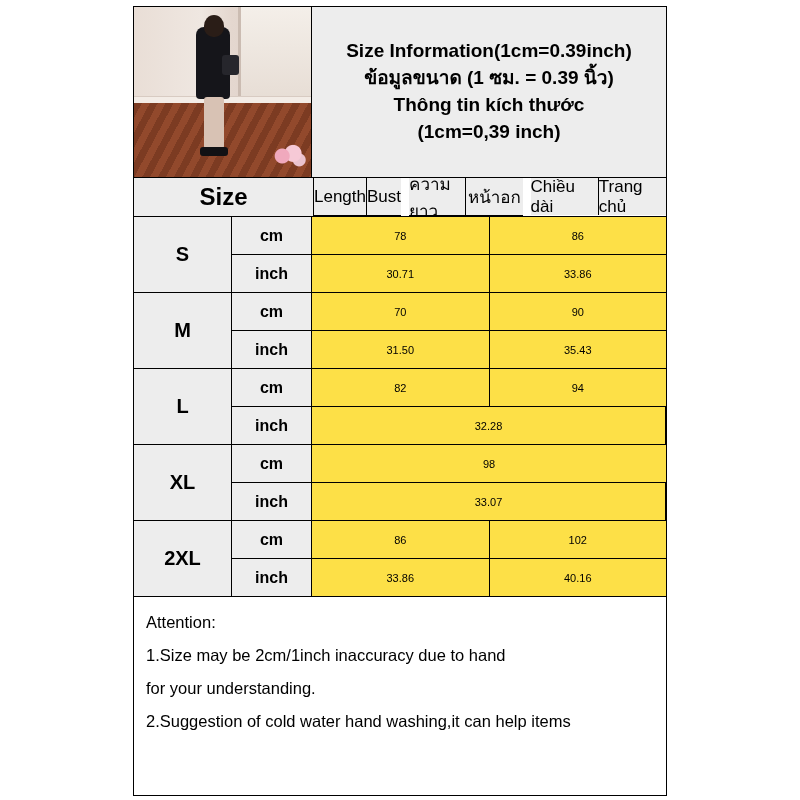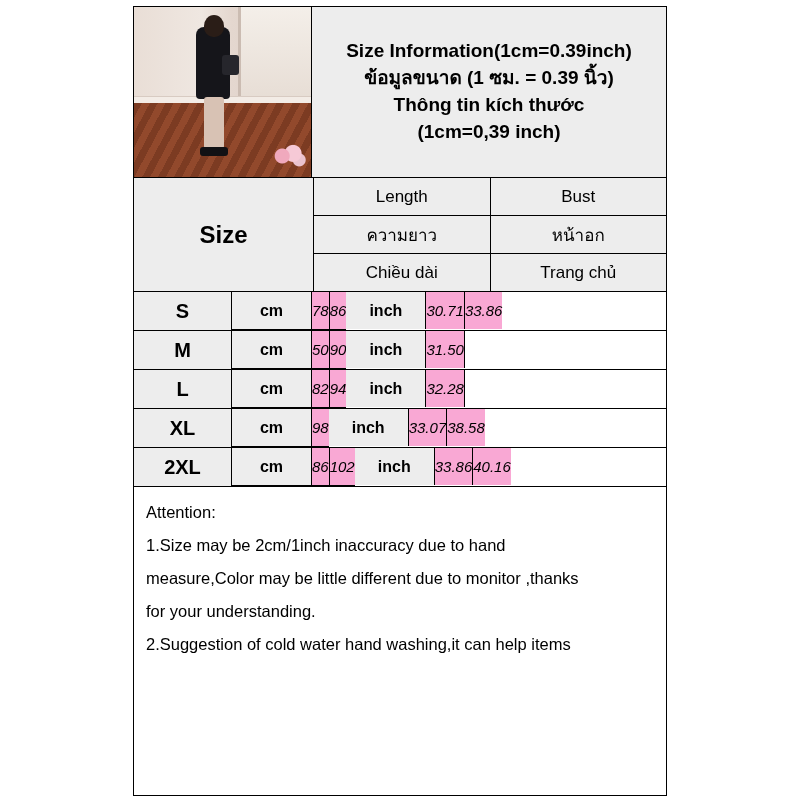--- a/index.html
+++ b/index.html
@@ -128,21 +128,22 @@
     background: #ededed;
     display: flex;
     align-items: center;
     justify-content: center;
     font-weight: bold;
     font-size: 24px;
   }
   .colhead .stack {
     flex: 1;
     display: flex;
-    flex-direction: column;
+    flex-direction: row;
+    gap: 8px;
   }
   .colhead .stack .hrow {
     display: flex;
     height: 37px;
   }
   .colhead .stack .hrow:not(:last-child) {
     border-bottom: 1px solid #000000;
   }
   .hcell {
     flex: 1;
@@ -167,21 +168,21 @@
     background: #ededed;
     display: flex;
     align-items: center;
     justify-content: center;
     font-weight: bold;
     font-size: 20px;
   }
   .unit-rows {
     flex: 1;
     display: flex;
-    flex-direction: row;
+    flex-direction: column;
   }
   .unit-row {
     display: flex;
     height: 37px;
   }
   .unit-row.top {
     border-bottom: 1px solid #000000;
   }
   .unit-cell {
     width: 80px;
@@ -189,27 +190,26 @@
     box-sizing: border-box;
     background: #ededed;
     display: flex;
     align-items: center;
     justify-content: center;
     font-weight: bold;
     font-size: 16px;
   }
   .val-cell {
     flex: 1;
-    background: #f9a8d4;
-    display: flex;
-    align-items: center;
-    justify-content: center;
-    font-size: 15px;
-    box-sizing: border-box;
-    font-style: italic;
+    background: #fde047;
+    display: flex;
+    align-items: center;
+    justify-content: center;
+    font-size: 11px;
+    box-sizing: border-box;
   }
   .val-cell.first {
     border-right: 1px solid #000000;
   }
   
   .attention {
     padding: 5px 4px 0 4px;
     box-sizing: border-box;
   }
   .attention p {
@@ -276,26 +276,27 @@
         <div class="val-cell">33.86</div>
       </div>
     </div>
   </div>
 
   <div class="row size-group">
     <div class="size-label">M</div>
     <div class="unit-rows">
       <div class="unit-row top">
         <div class="unit-cell">cm</div>
-        <div class="val-cell first">50</div>
+        <div class="val-cell first">70</div>
         <div class="val-cell">90</div>
       </div>
       <div class="unit-row">
         <div class="unit-cell">inch</div>
         <div class="val-cell first">31.50</div>
+        <div class="val-cell">35.43</div>
       </div>
     </div>
   </div>
 
   <div class="row size-group">
     <div class="size-label">L</div>
     <div class="unit-rows">
       <div class="unit-row top">
         <div class="unit-cell">cm</div>
         <div class="val-cell first">82</div>
@@ -311,21 +312,20 @@
   <div class="row size-group">
     <div class="size-label">XL</div>
     <div class="unit-rows">
       <div class="unit-row top">
         <div class="unit-cell">cm</div>
         <div class="val-cell">98</div>
       </div>
       <div class="unit-row">
         <div class="unit-cell">inch</div>
         <div class="val-cell first">33.07</div>
-        <div class="val-cell">38.58</div>
       </div>
     </div>
   </div>
 
   <div class="row size-group">
     <div class="size-label">2XL</div>
     <div class="unit-rows">
       <div class="unit-row top">
         <div class="unit-cell">cm</div>
         <div class="val-cell first">86</div>
@@ -335,18 +335,17 @@
         <div class="unit-cell">inch</div>
         <div class="val-cell first">33.86</div>
         <div class="val-cell">40.16</div>
       </div>
     </div>
   </div>
 
   <div class="attention">
     <p>Attention:</p>
     <p>1.Size may be 2cm/1inch inaccuracy due to hand</p>
-    <p>measure,Color may be little different due to monitor ,thanks</p>
     <p>for your understanding.</p>
     <p>2.Suggestion of cold water hand washing,it can help items</p>
   </div>
 
 </div>
 
 </body></html>

